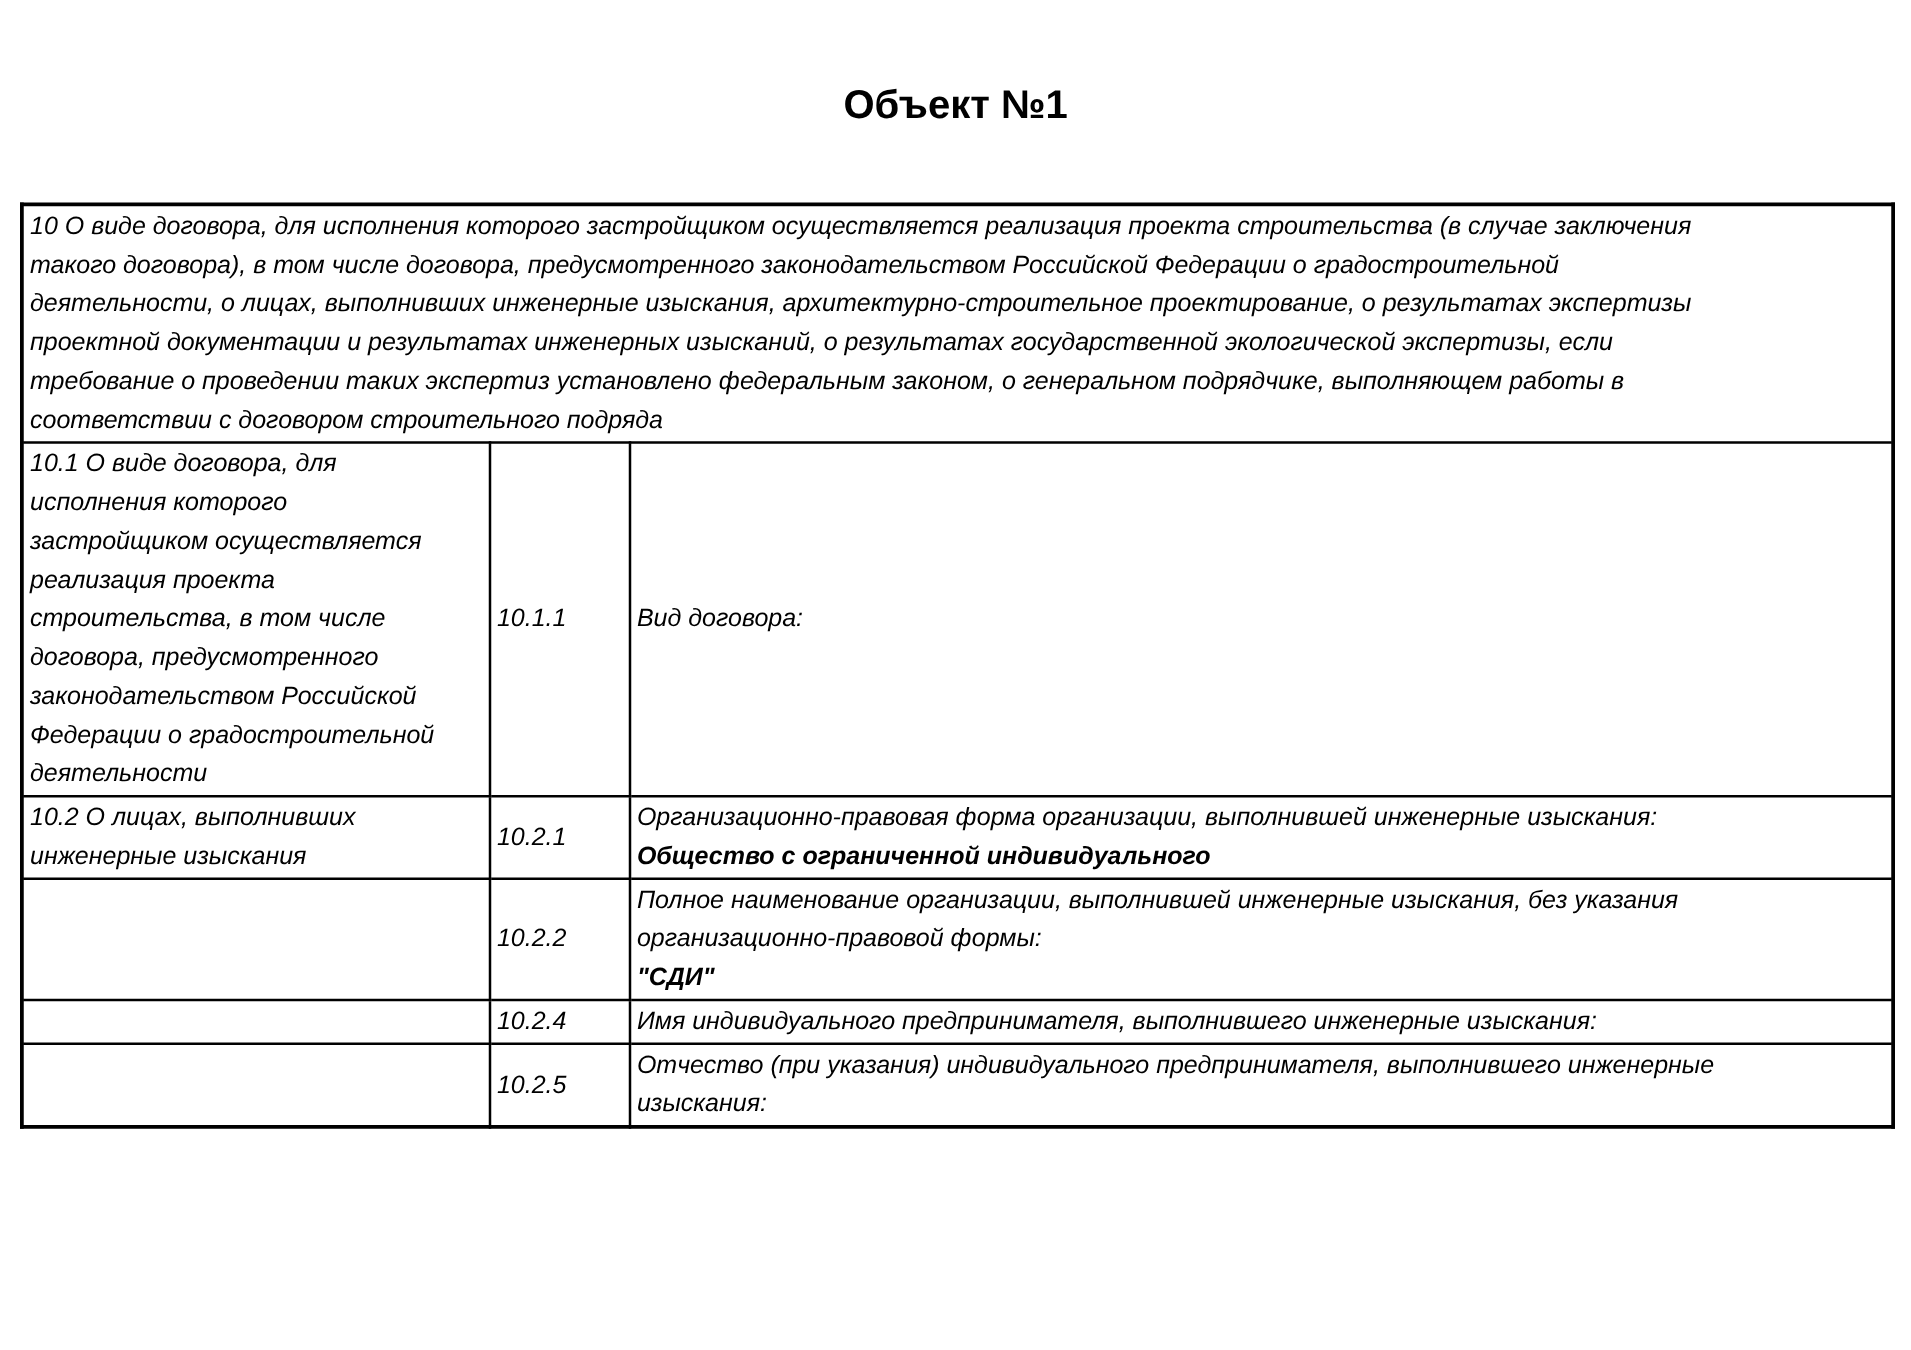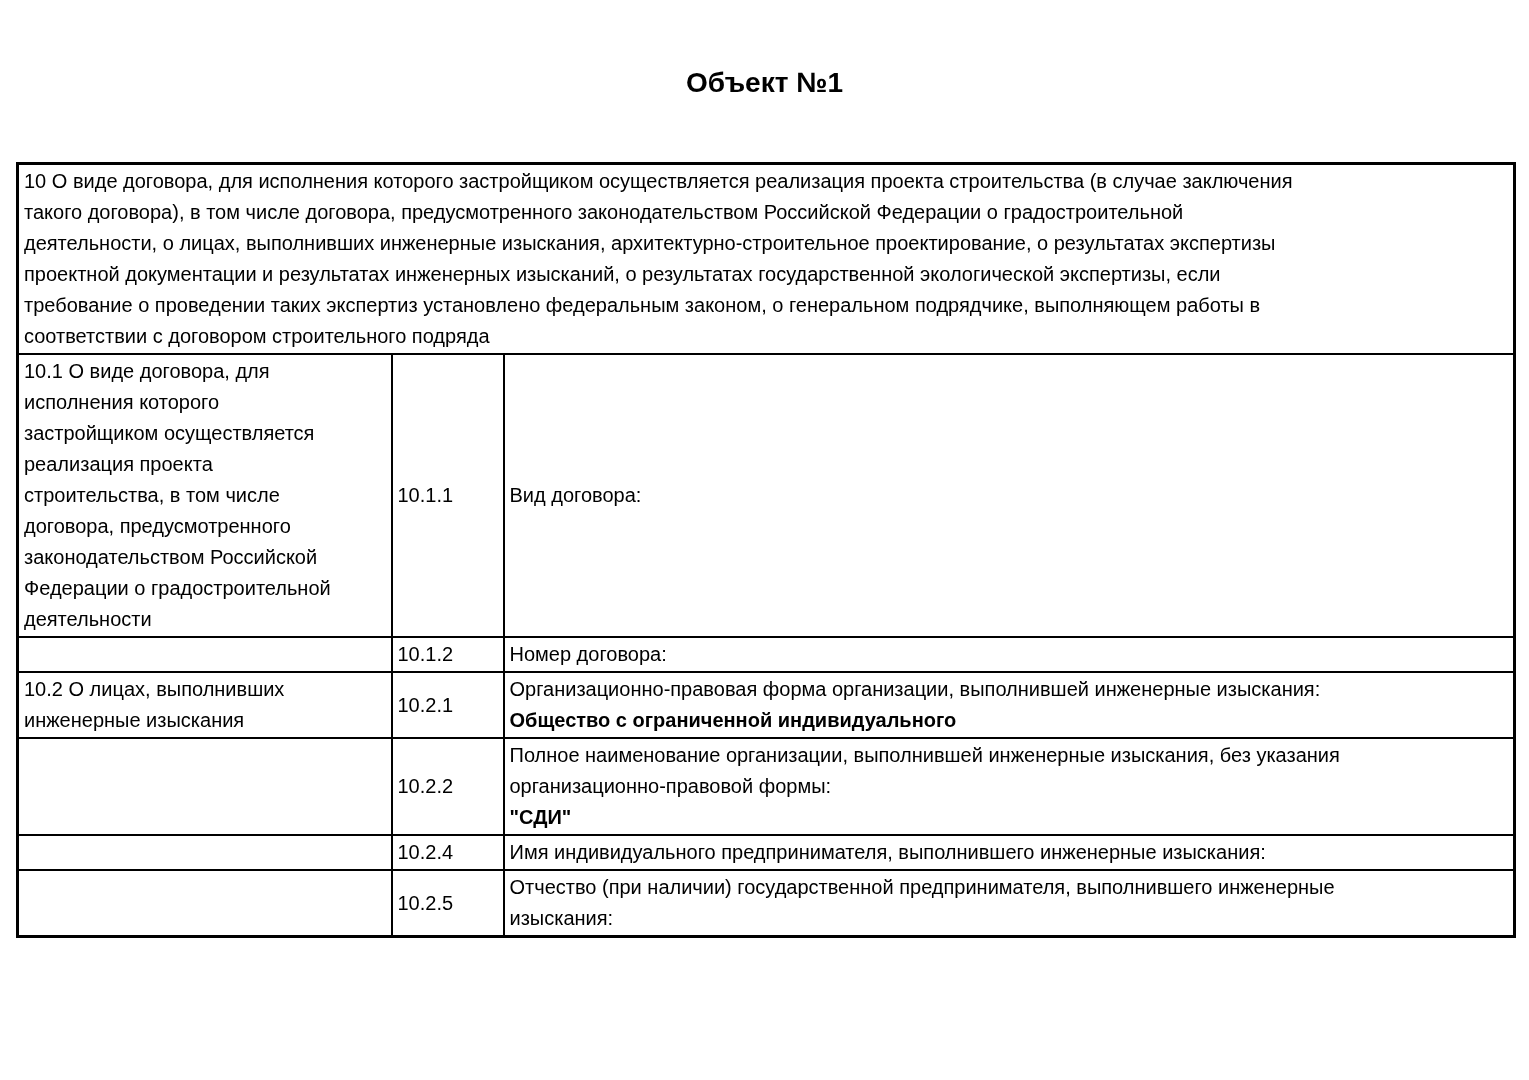--- a/index.html
+++ b/index.html
@@ -11,30 +11,31 @@
   }
   .page {
     width: 1529px;
     height: 1080px;
     background: #ffffff;
     overflow: hidden;
   }
   .page-title {
     padding-top: 66px;
     text-align: center;
-    font-size: 28px;
+    font-size: 32px;
     font-weight: bold;
     line-height: 34px;
   }
   table.decl-table {
     border-collapse: collapse;
     table-layout: fixed;
     width: 1497px;
     margin: 62px 0 0 16px;
     border: 3px solid #000;
+    font-style: italic;
   }
   table.decl-table td {
     border: 2px solid #000;
     padding: 1px 5px;
     vertical-align: middle;
     font-size: 20px;
     line-height: 31px;
     overflow: hidden;
   }
   .col-desc   { width: 374px; }
@@ -78,28 +79,20 @@
 законодательством Российской
 Федерации о градостроительной
 деятельности</td>
       <td>10.1.1</td>
       <td>
         <div class="pre">Вид договора:</div>
 
       </td>
     </tr>
 
-    <tr>
-      <td class="pre"></td>
-      <td>10.1.2</td>
-      <td>
-        <div class="pre">Номер договора:</div>
-
-      </td>
-    </tr>
 
 
 
     <tr>
       <td class="pre">10.2 О лицах, выполнивших
 инженерные изыскания</td>
       <td>10.2.1</td>
       <td>
         <div class="pre">Организационно-правовая форма организации, выполнившей инженерные изыскания:</div>
         <div class="bold">Общество с ограниченной индивидуального</div>
@@ -123,21 +116,21 @@
       <td>
         <div class="pre">Имя индивидуального предпринимателя, выполнившего инженерные изыскания:</div>
 
       </td>
     </tr>
 
     <tr>
       <td class="pre"></td>
       <td>10.2.5</td>
       <td>
-        <div class="pre">Отчество (при наличии) государственной предпринимателя, выполнившего инженерные
+        <div class="pre">Отчество (при указания) индивидуального предпринимателя, выполнившего инженерные
 изыскания:</div>
 
       </td>
     </tr>
 
   </tbody>
     </table>
 </div>
 
 </body></html>

